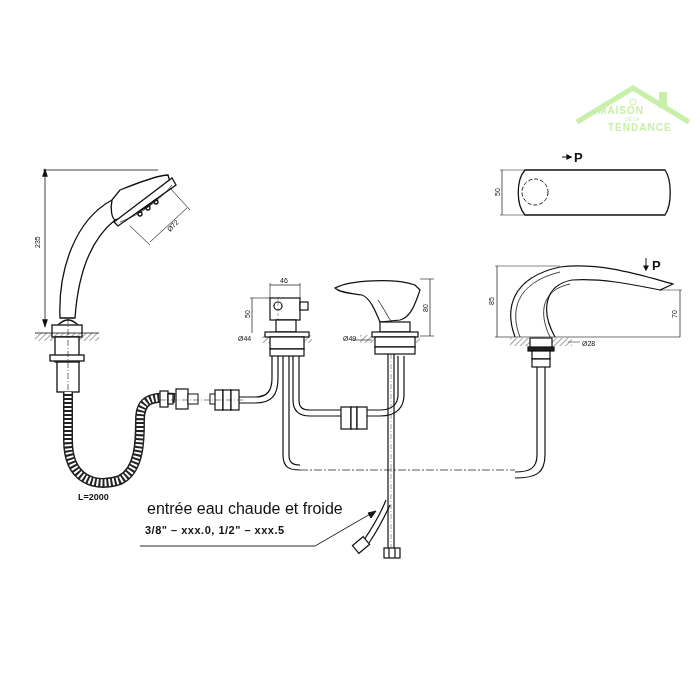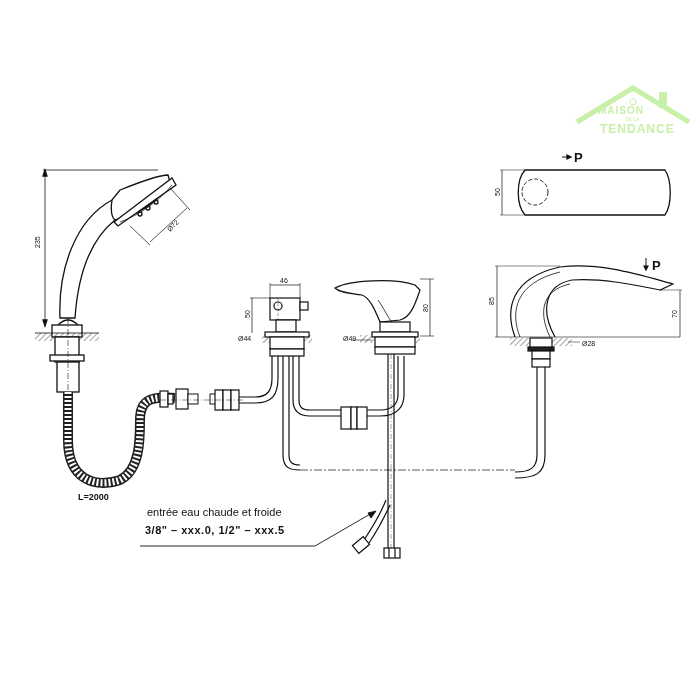--- a/index.html
+++ b/index.html
@@ -171,25 +171,25 @@
 
   <line x1="300" y1="470" x2="515" y2="470" stroke="#111" stroke-width="0.7" stroke-dasharray="8,2,2,2"></line>
 
   <g stroke="#111" fill="none" stroke-width="0.9">
     <line x1="140" y1="546" x2="315" y2="546"></line>
     <line x1="315" y1="546" x2="372" y2="513"></line>
     <polygon points="376,511 368,513 371,518" fill="#111"></polygon>
   </g>
 </svg>
 
-<div class="lbl" style="left:147px; top:500px; font-size:11px;margin-top:6px;">entrée eau chaude et froide</div>
+<div class="lbl" style="left:147px; top:500px; font-size:16px;">entrée eau chaude et froide</div>
 <div class="lbl" style="left:145px; top:524px; font-size:11px; font-weight:bold; letter-spacing:0.5px;">3/8" – xxx.0, 1/2" – xxx.5</div>
 
 <div id="logo">
   <svg width="120" height="60" viewBox="0 0 120 60">
     <path d="M2,42 L58,8 L114,42" fill="none" stroke="#c8f0a8" stroke-width="5"></path>
     <rect x="84" y="12" width="8" height="16" fill="#c8f0a8"></rect>
     <circle cx="58" cy="22" r="3" fill="none" stroke="#c8f0a8" stroke-width="1"></circle>
   </svg>
   <div class="lbl" style="left:23px; top:25px; font-size:10px; font-weight:bold; color:#c8f0a8; letter-spacing:1px;">MAISON</div>
   <div class="lbl" style="left:50px; top:36px; font-size:5px; color:#c8f0a8;">DE LA</div>
-  <div class="lbl" style="left:25px; top:42px; font-size:12px; font-weight:bold; color:#c8f0a8; letter-spacing:1px;">TENDANCE</div>
+  <div class="lbl" style="left:33px; top:42px; font-size:10px; font-weight:bold; color:#c8f0a8; letter-spacing:1px;">TENDANCE</div>
 </div>
 
 </body></html>

